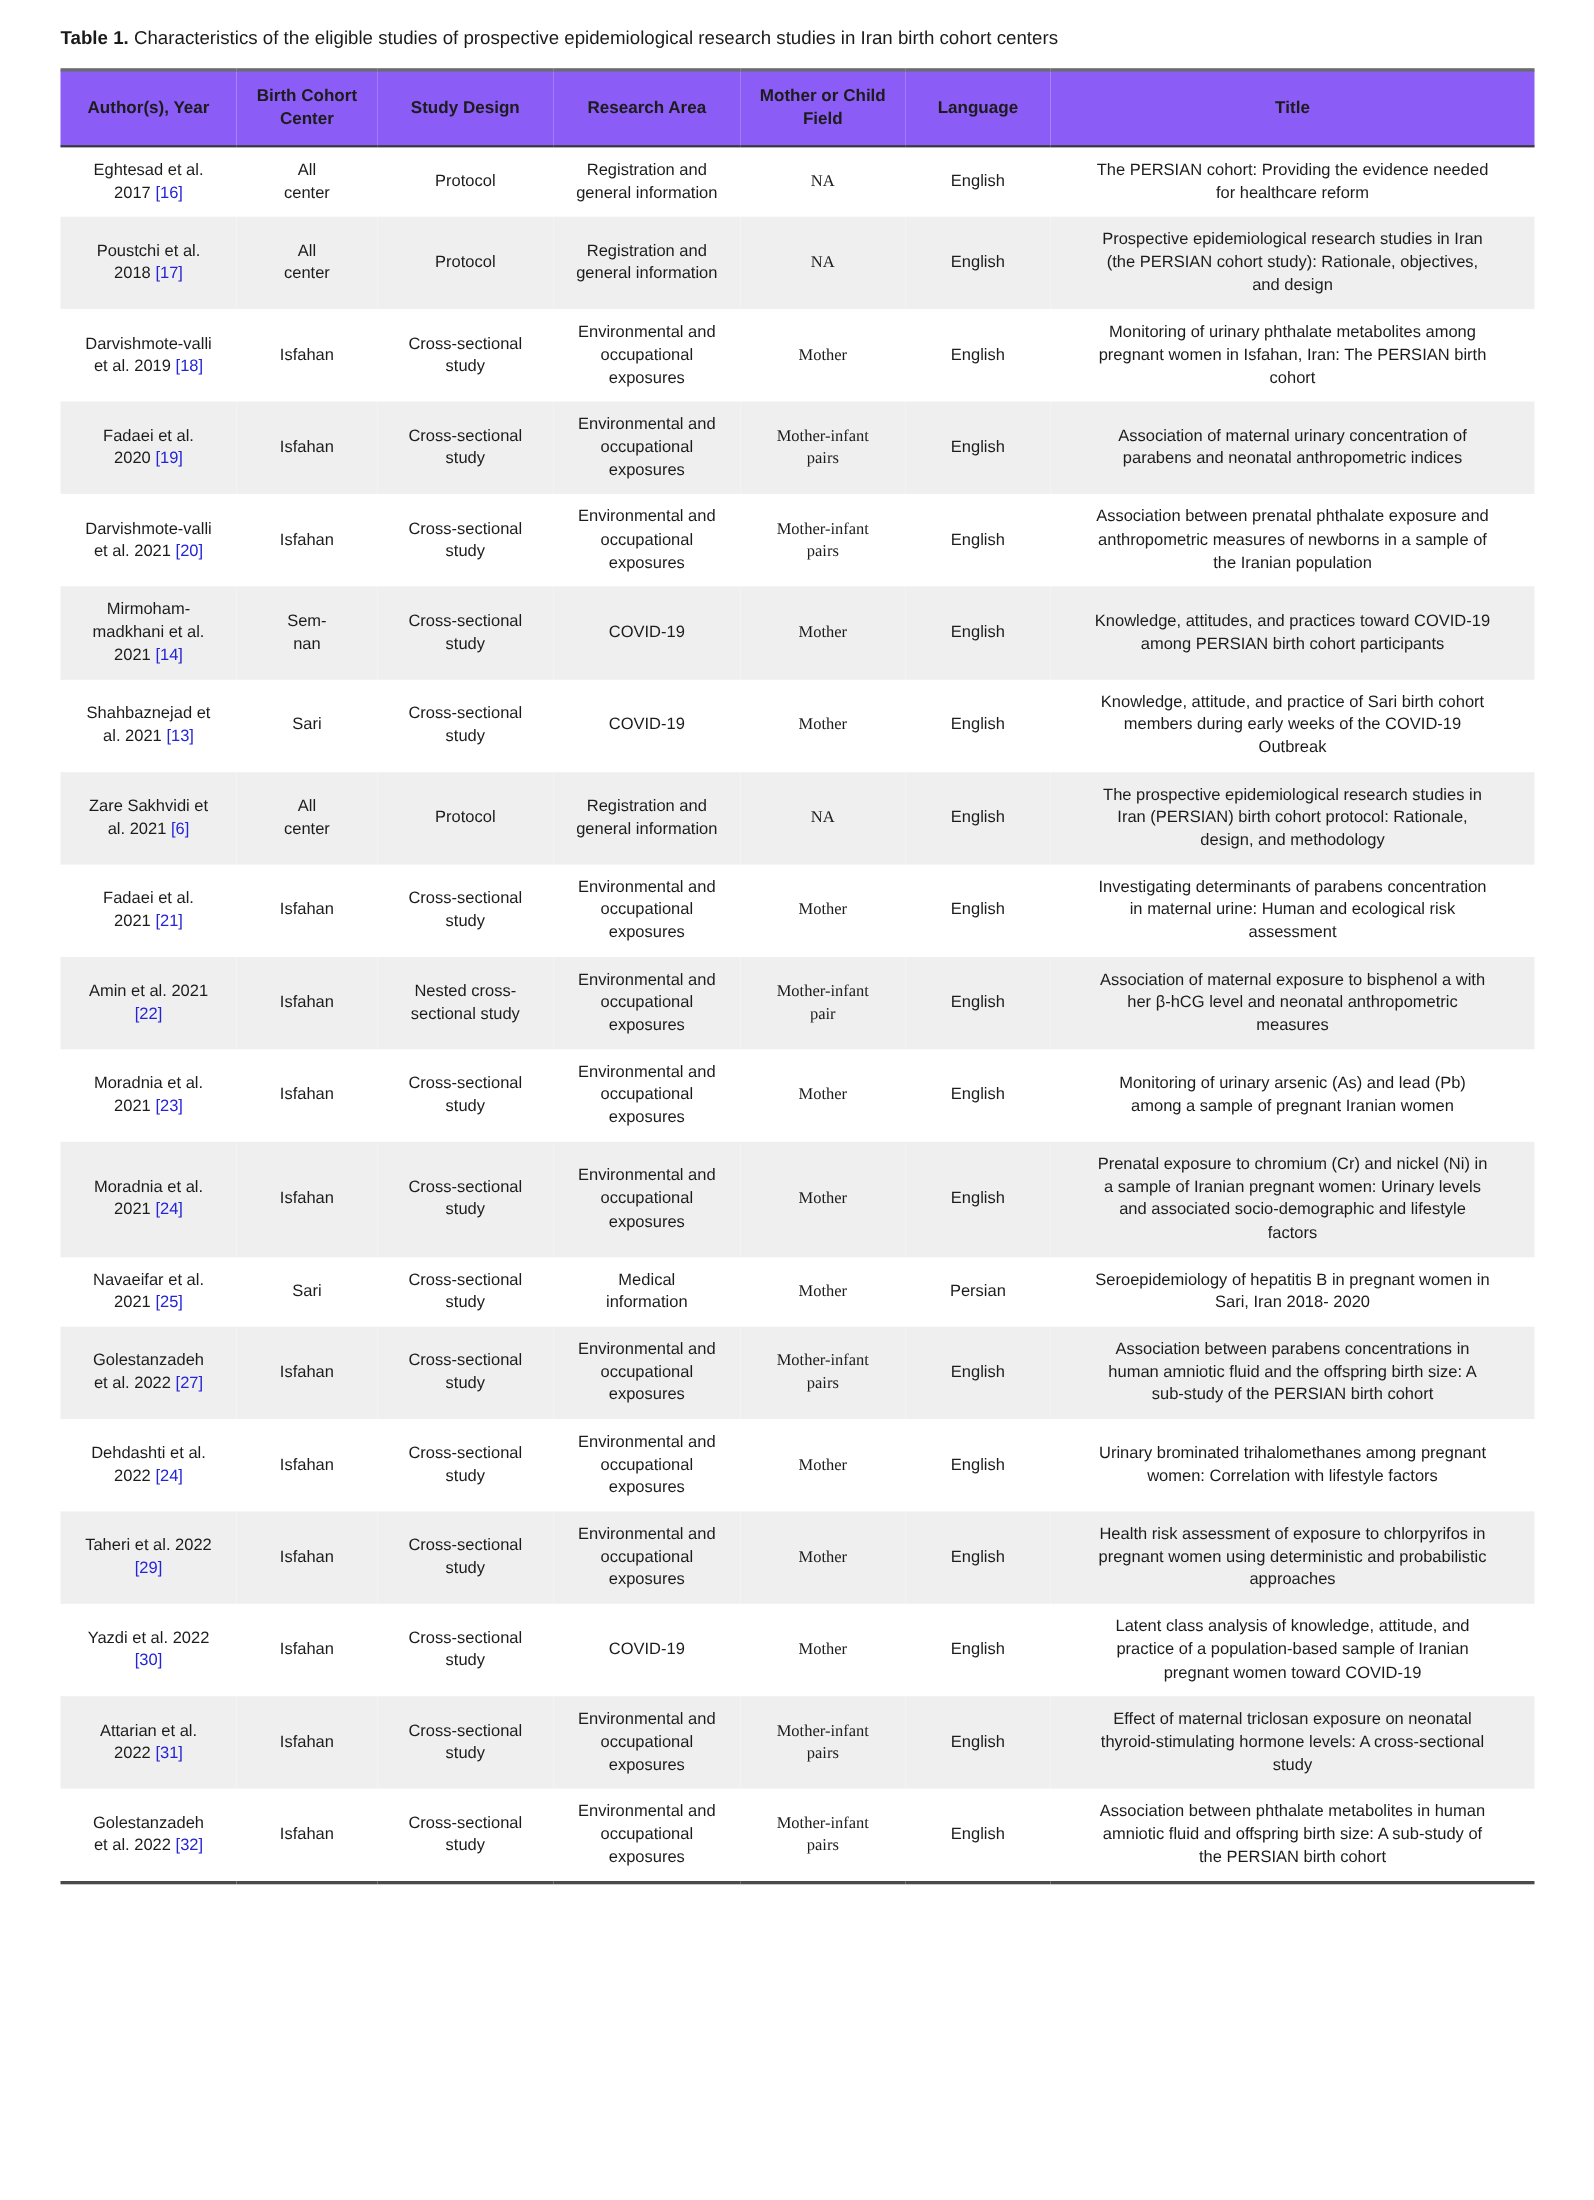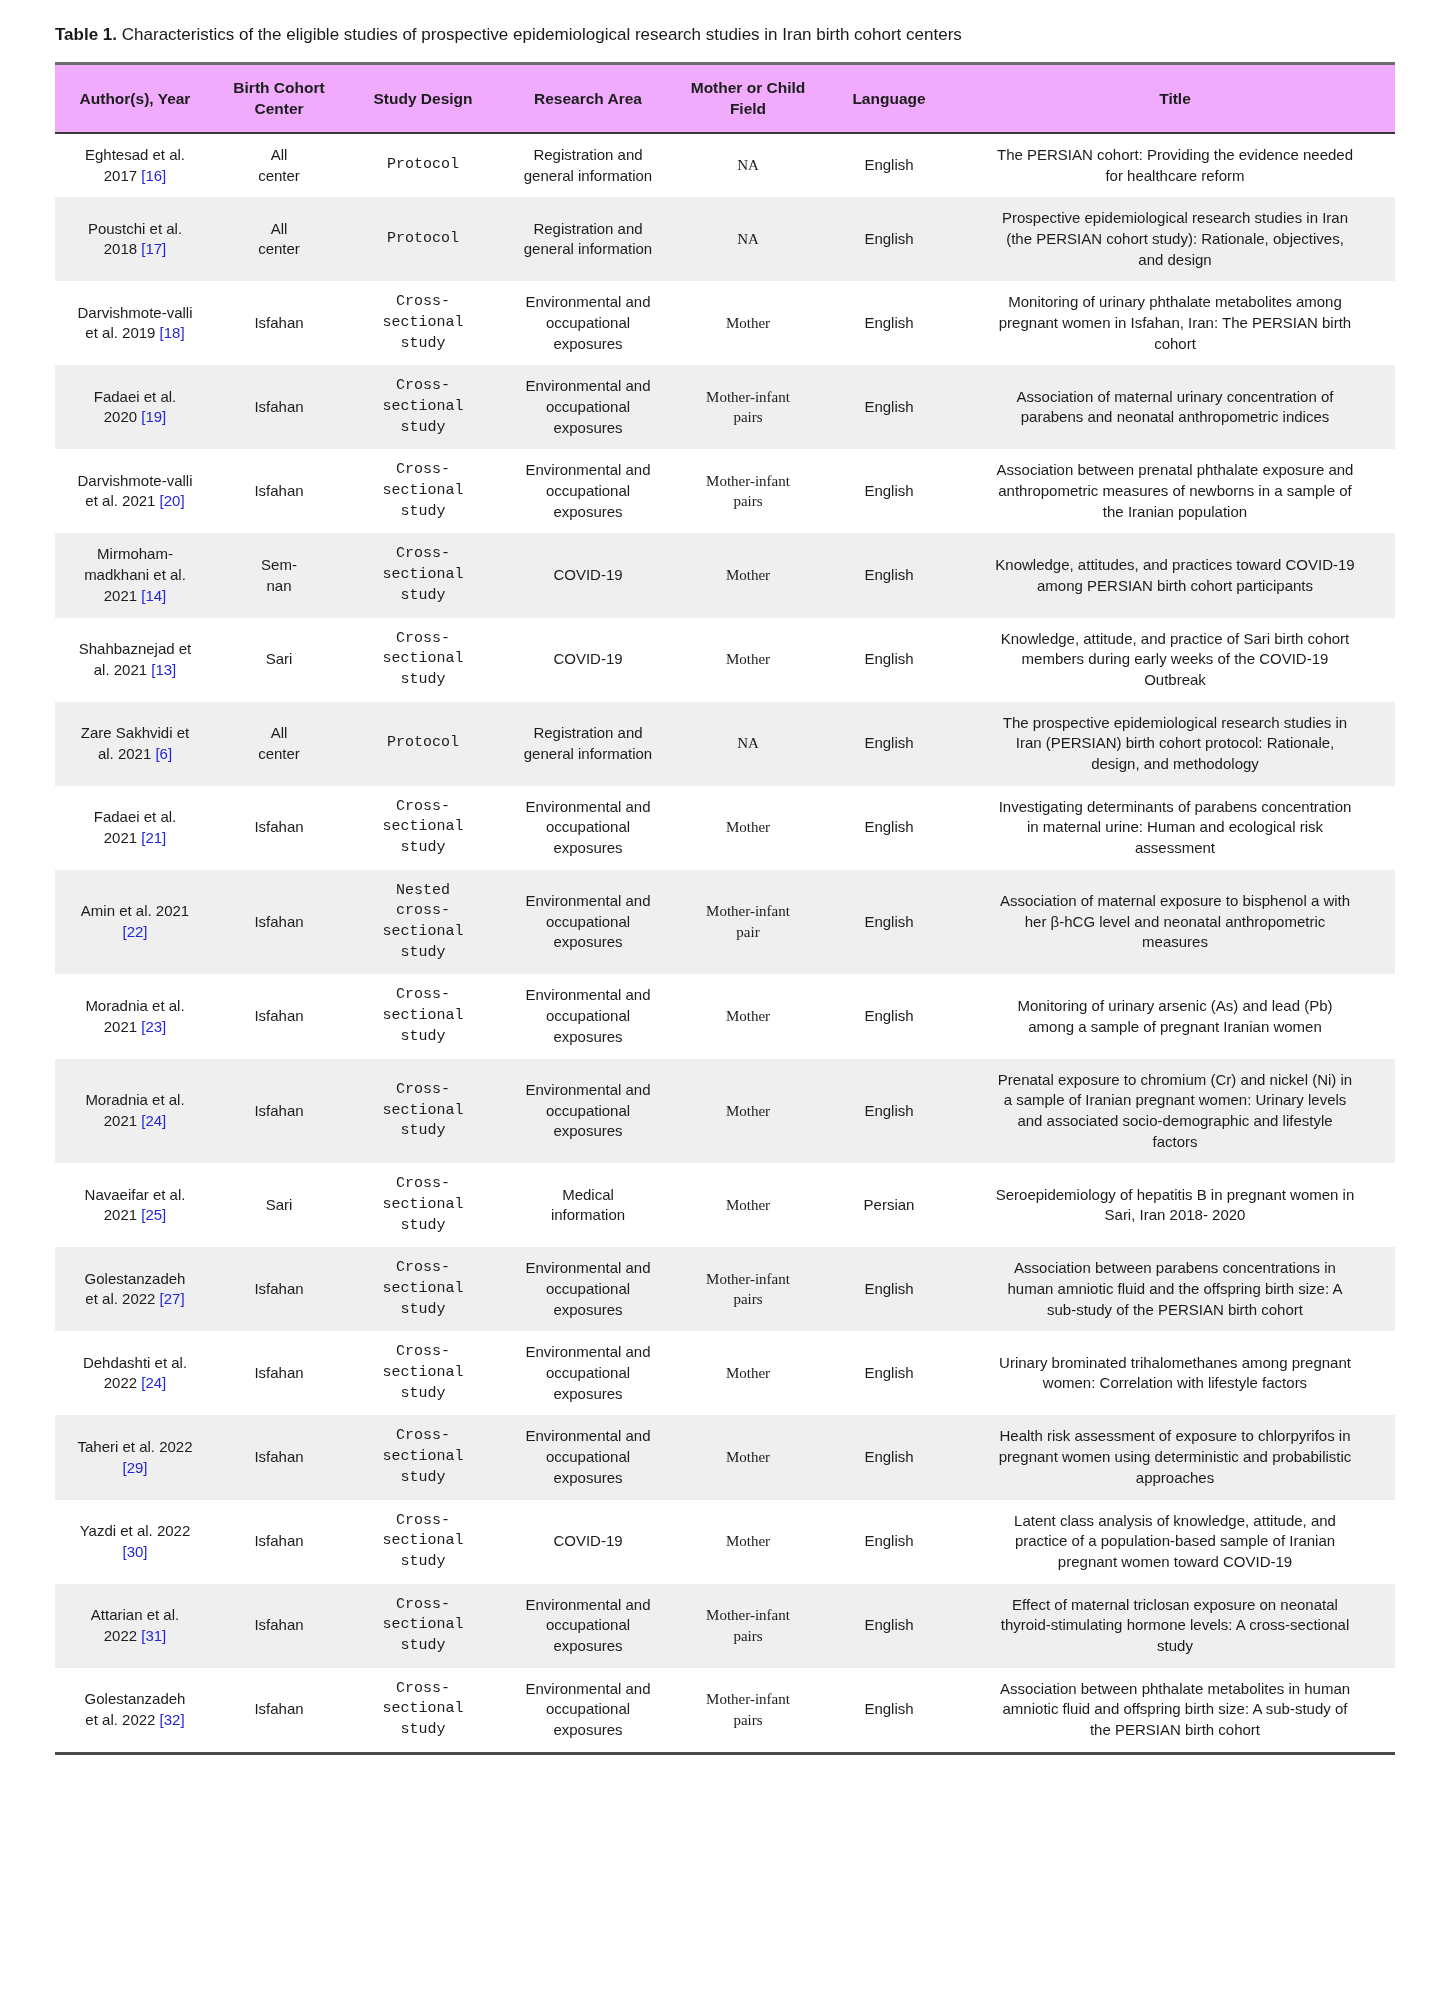--- a/index.html
+++ b/index.html
@@ -25,21 +25,21 @@
   table.study-table {
     width: 1340px;
     border-collapse: collapse;
     table-layout: fixed;
     border-top: 3px solid #6b6b6b;
     border-bottom: 3px solid #4a4a4a;
     font-size: 15px;
     line-height: 1.38;
   }
   table.study-table thead tr {
-    background: #f0abfc;
+    background: #8b5cf6;
   }
   table.study-table thead th {
     font-weight: 700;
     font-size: 15.5px;
     text-align: center;
     vertical-align: middle;
     padding: 12px 6px;
     border-bottom: 2px solid #383838;
   }
   table.study-table td {
@@ -47,21 +47,21 @@
     vertical-align: middle;
     padding-top: 11px;
     padding-bottom: 11px;
   }
   table.study-table tbody tr:nth-child(even) {
     background: #efefef;
   }
   
   td:nth-child(1) { padding-left: 22px; padding-right: 22px; }
   td:nth-child(2) { padding-left: 36px; padding-right: 36px; }
-  td:nth-child(3) { padding-left: 22px; padding-right: 22px; font-family: Liberation Mono, monospace; }
+  td:nth-child(3) { padding-left: 22px; padding-right: 22px; }
   td:nth-child(4) { padding-left: 20px; padding-right: 20px; }
   td:nth-child(5) { padding-left: 25px; padding-right: 25px; font-family: Liberation Serif, serif; }
   td:nth-child(6) { padding-left: 10px; padding-right: 10px; }
   td:nth-child(7) { padding-left: 38px; padding-right: 38px; }
   .ref-link {
     color: #2424d6;
     text-decoration: none;
     cursor: pointer;
     text-align: center;
   }

